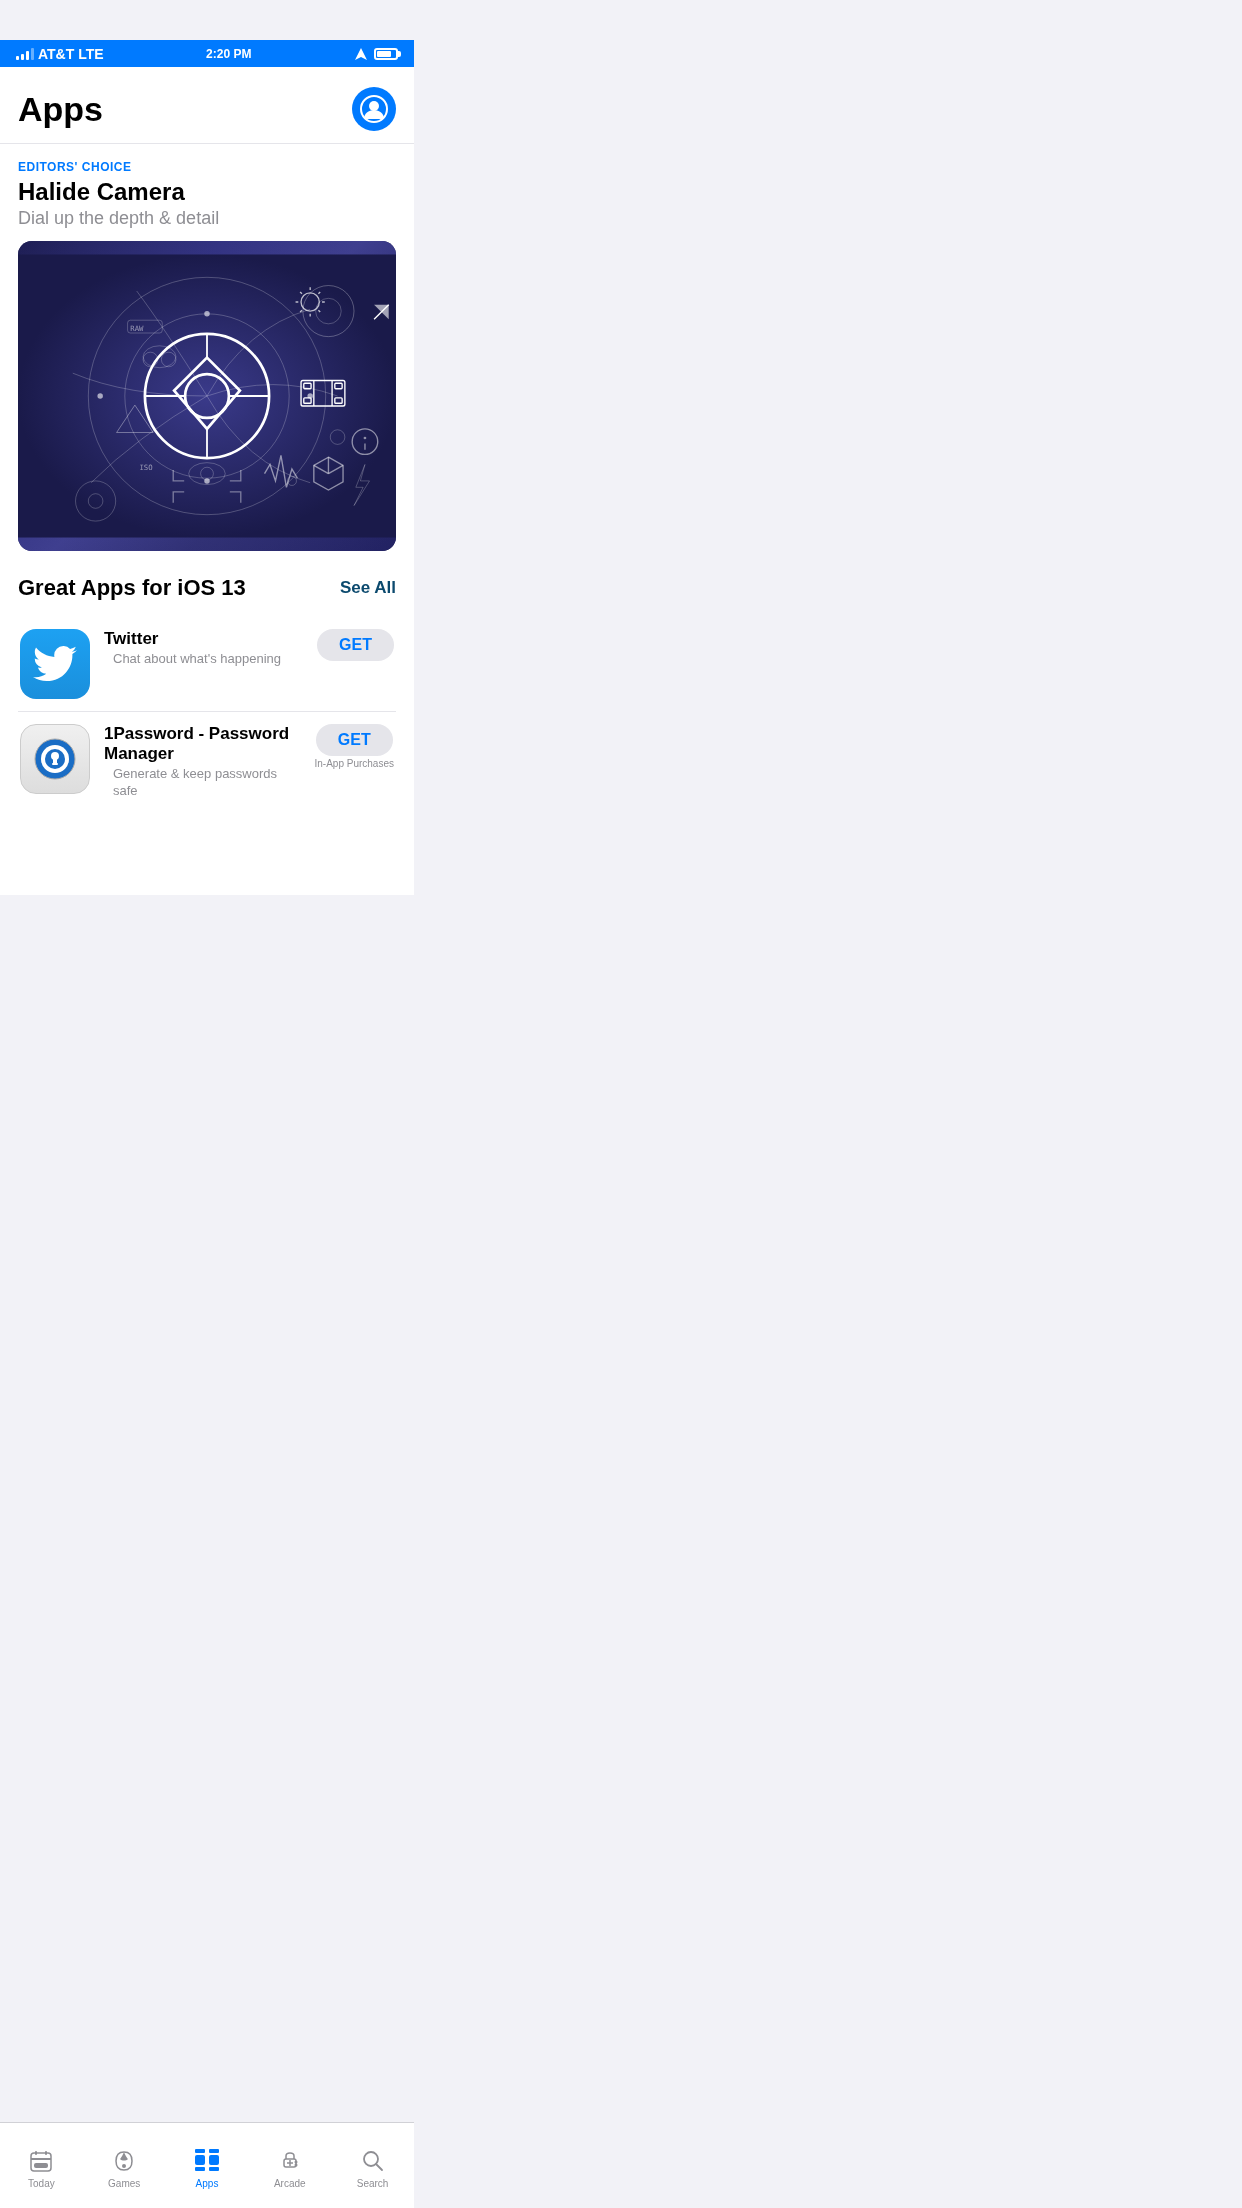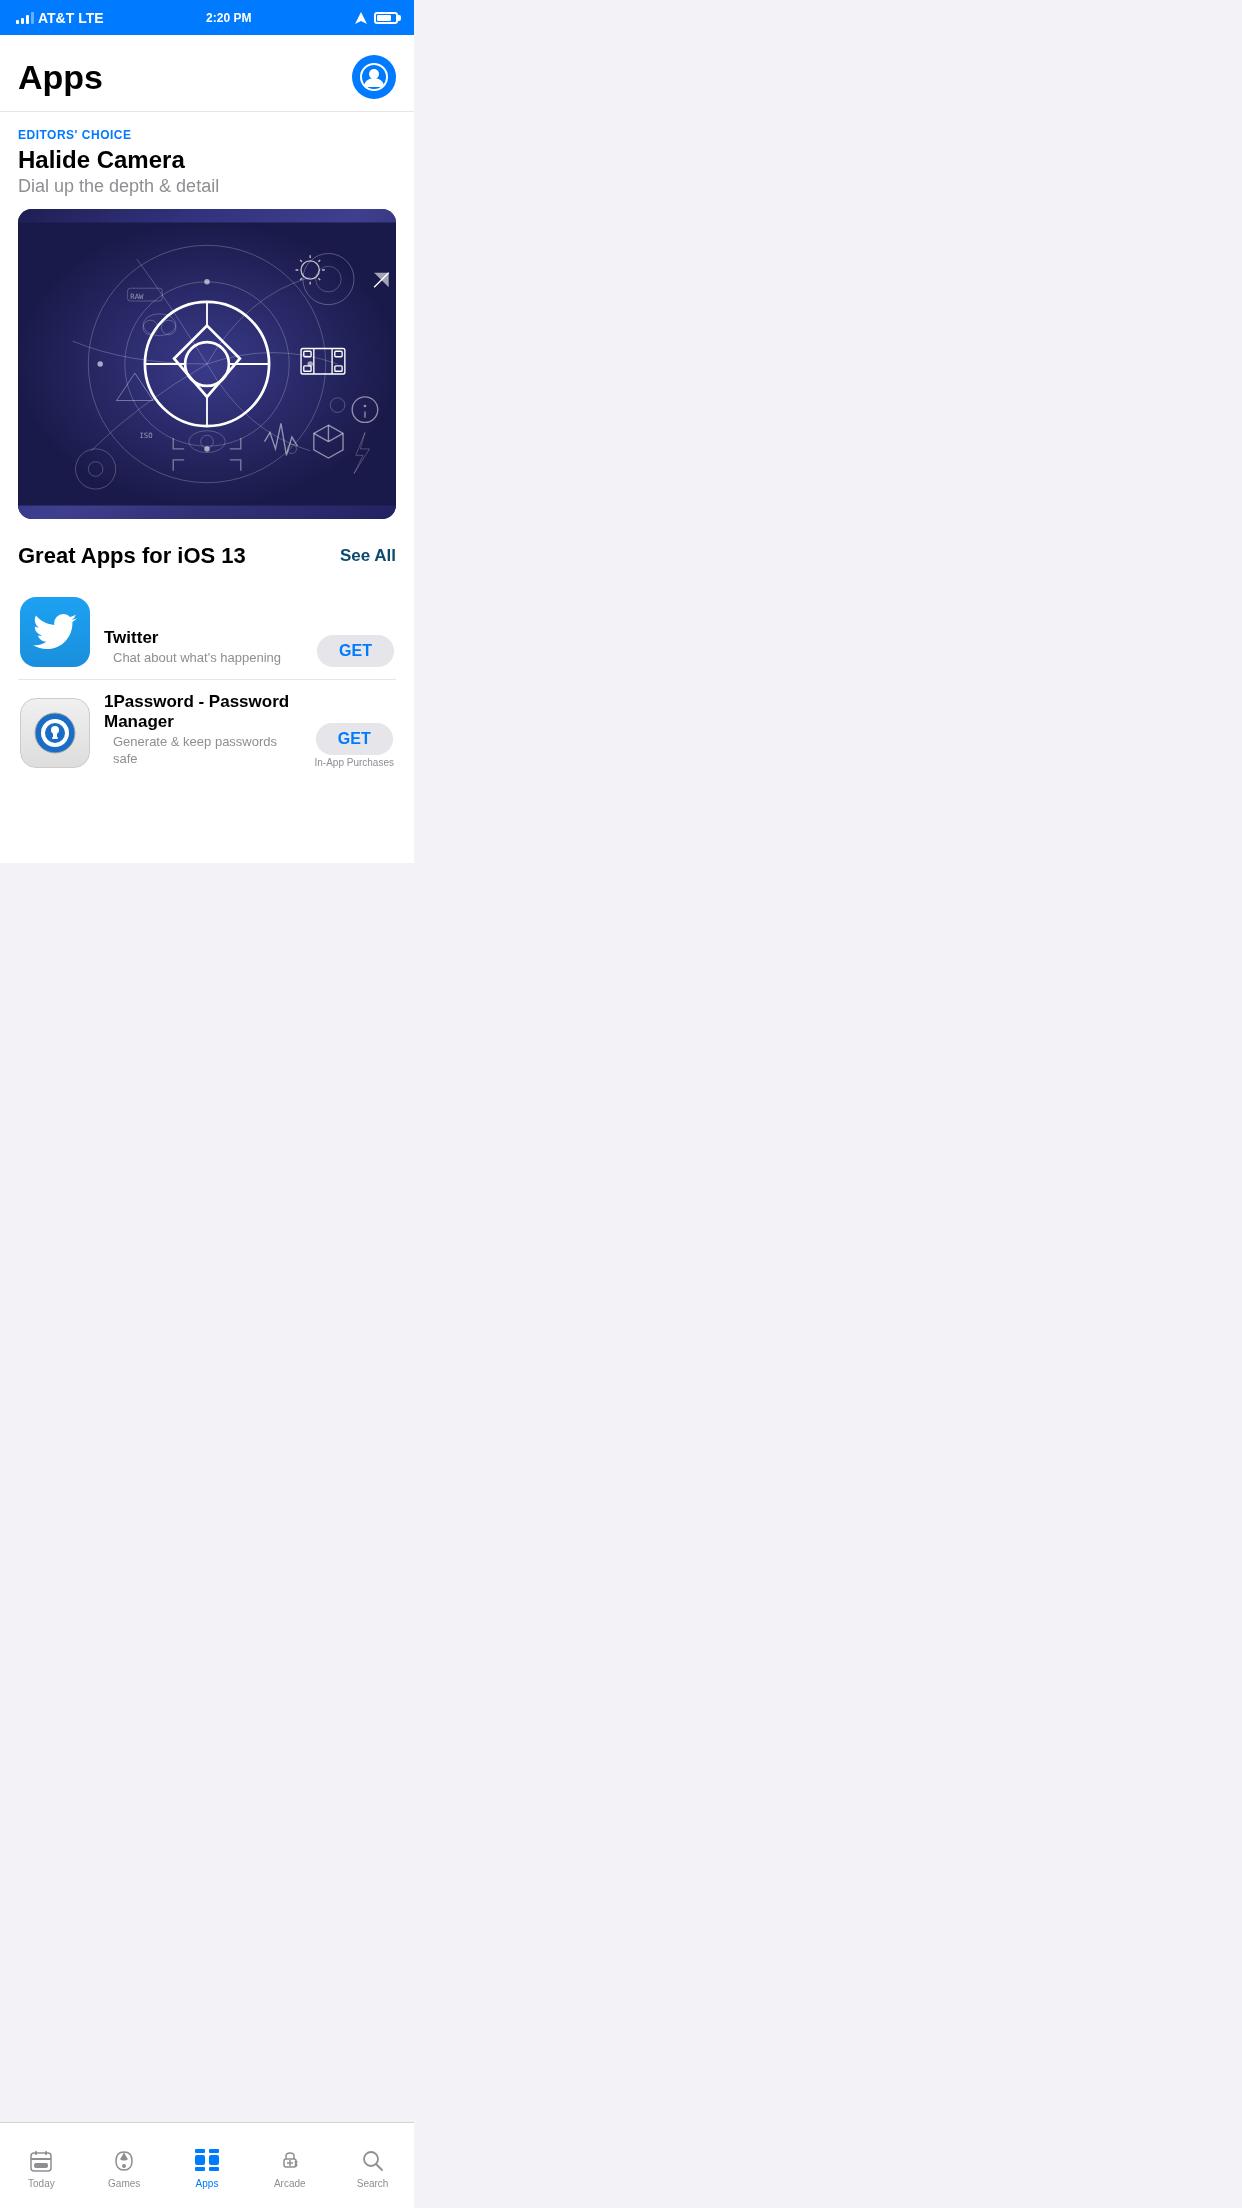--- a/index.html
+++ b/index.html
@@ -9,28 +9,29 @@
       width: 414px;
       min-height: 736px;
       font-family: -apple-system, 'SF Pro Display', 'Helvetica Neue', Arial, sans-serif;
       background: #f2f2f7;
       overflow-x: hidden;
     }
 
     
     .status-bar {
       background: #007AFF;
-      height: 35px;
+      height: 27px;
       display: flex;
       align-items: center;
       justify-content: space-between;
       padding: 0 16px;
       color: white;
       font-size: 15px;
       font-weight: 600;
+      margin-top: 40px;
     }
     .status-bar-left {
       display: flex;
       align-items: center;
       gap: 4px;
       font-size: 14px;
     }
     .signal-bars {
       display: flex;
       align-items: flex-end;
@@ -189,21 +190,21 @@
       font-weight: 700;
     }
 
     
     .app-list {
       background: white;
       padding: 0 18px;
     }
     .app-item {
       display: flex;
-      align-items: flex-end;
+      align-items: flex-start;
       padding: 12px 2px;
       border-bottom: 1px solid #e5e5ea;
       gap: 14px;
     }
     .app-item:last-child {
       border-bottom: none;
     }
     .app-icon {
       width: 70px;
       height: 70px;

